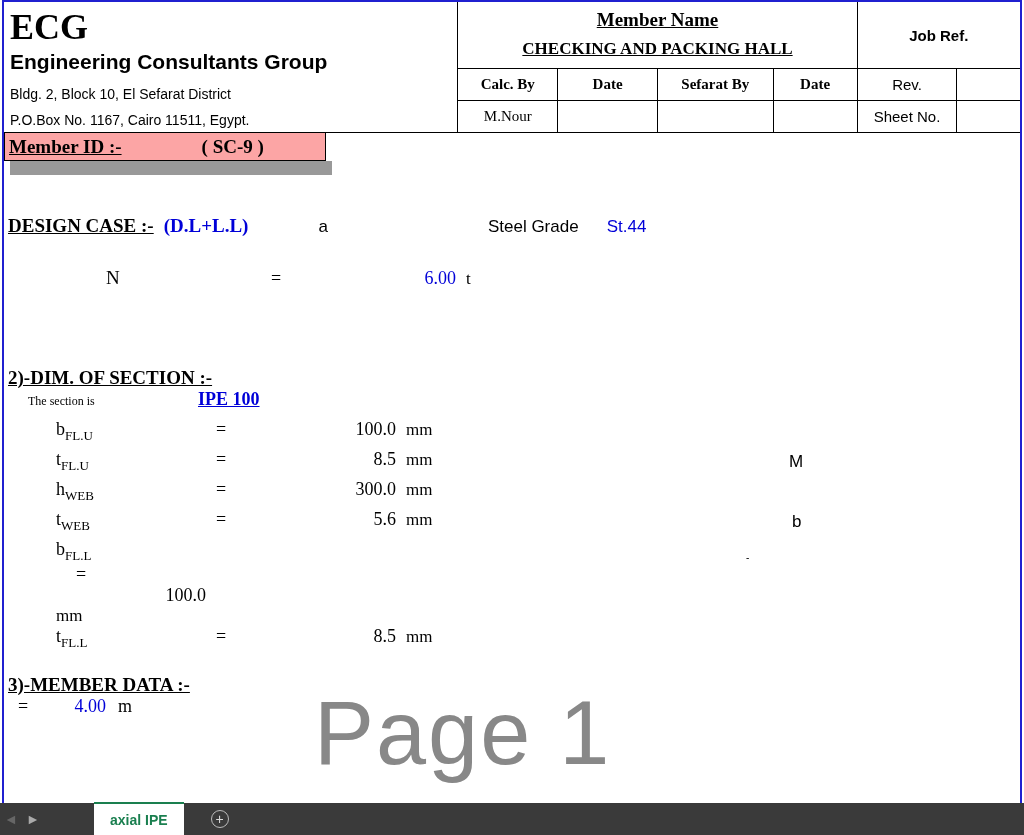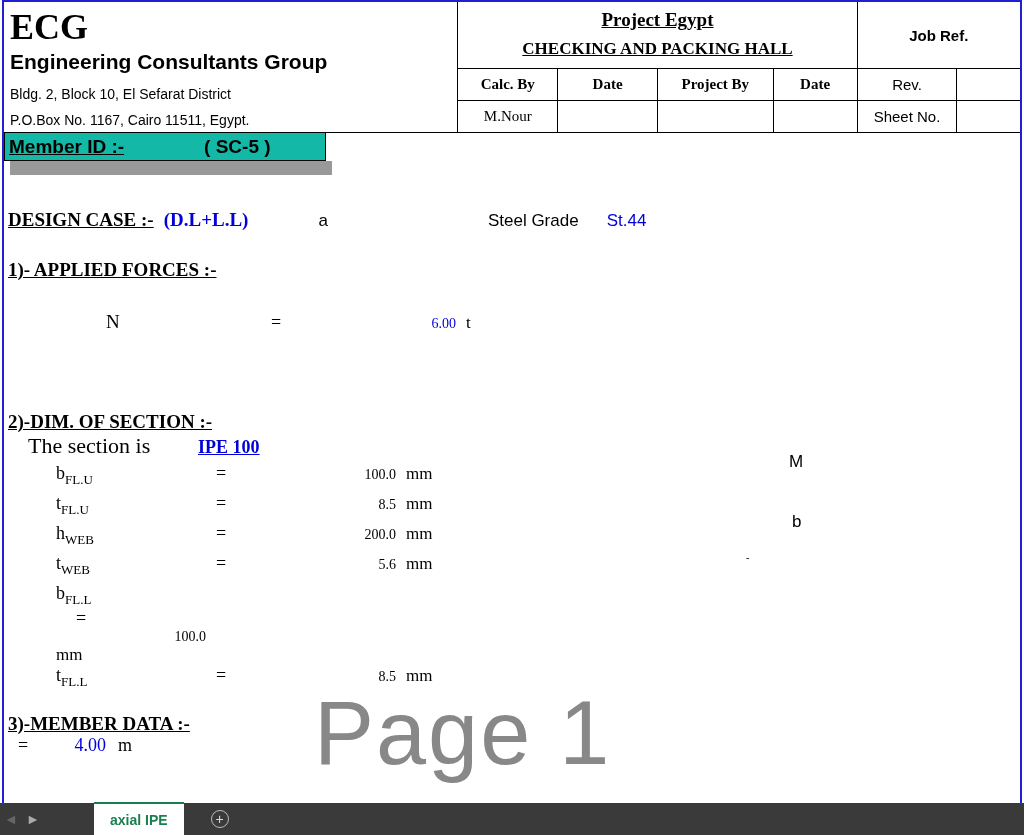--- a/index.html
+++ b/index.html
@@ -87,22 +87,22 @@
     font-size: 15px;
     text-align: center;
   }
   .member-row {
     display: flex;
     align-items: center;
     border: 1px solid #000;
     border-top: none;
     width: 322px;
     height: 28px;
-    font-family: Liberation Sans, sans-serif;
-    background: #14b8a6;
+    font-family: Liberation Serif, serif;
+    background: #fca5a5;
   }
   .member-label {
     font-size: 19px;
     font-weight: bold;
     text-decoration: underline;
     padding-left: 4px;
   }
   .member-value {
     font-size: 19px;
     font-weight: bold;
@@ -125,21 +125,21 @@
   }
   .section-hdr {
     font-size: 19px;
     font-weight: bold;
     text-decoration: underline;
     margin-top: 26px;
   }
   .blue { color: #0000d8; }
   .label-col { width: 190px; font-size: 18px; }
   .eq-col { width: 60px; text-align: center; font-size: 18px; }
-  .val-col { width: 120px; text-align: right; font-size: 14px; padding-right: 10px; }
+  .val-col { width: 120px; text-align: right; font-size: 18px; padding-right: 10px; }
   .unit-col { width: 60px; font-size: 17px; }
   .indent { padding-left: 48px; }
   .sub { font-size: 13px; vertical-align: sub; }
   .section-name {
     font-weight: bold;
     text-decoration: underline;
     color: #0000d8;
     font-size: 18px;
   }
   .mid-text { font-family: Arial, sans-serif; font-size: 17px; }
@@ -228,96 +228,95 @@
   <table class="header-table">
     <tbody>
         <tr>
       <td class="company-cell" rowspan="3" style="border-top:none;border-left:none;">
         <div class="ecg">ECG</div>
         <div class="company-name">Engineering Consultants Group</div>
         <div class="addr">Bldg. 2, Block 10, El Sefarat District</div>
         <div class="addr addr2">P.O.Box No. 1167, Cairo 11511, Egypt.</div>
       </td>
       <td colspan="4" style="border-top:none;text-align:center;padding:6px 4px 8px;">
-        <div class="proj-name-label">Project Egypt</div>
+        <div class="proj-name-label">Member Name</div>
         <div class="proj-name-value" style="margin-top:8px;">CHECKING AND PACKING HALL</div>
       </td>
       <td colspan="2" class="job-ref" style="border-top:none;border-right:none;">Job Ref.</td>
     </tr>
     <tr>
       <td class="hdr-cell" style="width:95px;">Calc. By</td>
       <td class="hdr-cell" style="width:95px;">Date</td>
-      <td class="hdr-cell" style="width:110px;">Project By</td>
+      <td class="hdr-cell" style="width:110px;">Sefarat By</td>
       <td class="hdr-cell" style="width:80px;">Date</td>
       <td class="rev-cell" style="width:95px;">Rev.</td>
       <td class="rev-cell" style="width:60px;border-right:none;"></td>
     </tr>
     <tr>
       <td class="val-cell">M.Nour</td>
       <td class="val-cell"></td>
       <td class="val-cell"></td>
       <td class="val-cell"></td>
       <td class="rev-cell">Sheet No.</td>
       <td class="rev-cell" style="border-right:none;"></td>
     </tr>
   </tbody>
     </table>
 
   <div class="member-row">
     <span class="member-label">Member ID :-</span>
-    <span class="member-value">( SC-5 )</span>
+    <span class="member-value">( SC-9 )</span>
   </div>
   <div class="shadow-bar"></div>
 
   <div class="content">
 
     <div class="row" style="margin-top:28px;">
-      <span class="section-hdr" style="margin-top:6px;">DESIGN CASE :- </span>
+      <span class="section-hdr" style="margin-top:12px;">DESIGN CASE :- </span>
       <span class="blue" style="font-size:19px;font-weight:bold;margin-left:10px;">(D.L+L.L)</span>
       <span class="mid-text" style="margin-left:70px;">a</span>
       <span class="mid-text" style="margin-left:160px;">Steel Grade</span>
       <span class="blue mid-text" style="margin-left:28px;">St.44</span>
     </div>
 
-    <div class="section-hdr">1)- APPLIED FORCES :-</div>
     <div style="height:30px;"></div>
     <div class="row indent" style="margin-left:50px;">
       <span class="label-col" style="width:120px;">
         <span style="font-size:19px;">N</span>
       </span>
       <span class="eq-col" style="width:100px;">=</span>
       <span class="val-col blue" style="width:140px;">6.00</span>
       <span class="unit-col">t</span>
     </div>
 
     <div style="height:60px;"></div>
 
     <div class="section-hdr" style="margin-top:10px;">2)-DIM. OF SECTION :-</div>
     <div class="row" style="margin-left:20px;">
-      <span style="font-size:22px;width:170px;">The section is</span>
+      <span style="font-size:12px;width:170px;">The section is</span>
       <span class="section-name">IPE 100</span>
     </div>
 
     <div id="dim-rows">
         <div class="row" style="margin-left: 48px;">
           <span class="label-col" style="width:140px;font-size:18px;"><span>b</span><span class="sub">FL.U</span></span>
           <span class="eq-col" style="width:50px;">=</span>
           <span class="val-col" style="width:160px;">100.0</span>
           <span class="unit-col">mm</span>
         </div>
         <div class="row" style="margin-left: 48px;">
           <span class="label-col" style="width:140px;font-size:18px;"><span>t</span><span class="sub">FL.U</span></span>
           <span class="eq-col" style="width:50px;">=</span>
           <span class="val-col" style="width:160px;">8.5</span>
           <span class="unit-col">mm</span>
         </div>
         <div class="row" style="margin-left: 48px;">
           <span class="label-col" style="width:140px;font-size:18px;"><span>h</span><span class="sub">WEB</span></span>
           <span class="eq-col" style="width:50px;">=</span>
-          <span class="val-col" style="width:160px;">200.0</span>
+          <span class="val-col" style="width:160px;">300.0</span>
           <span class="unit-col">mm</span>
         </div>
         <div class="row" style="margin-left: 48px;">
           <span class="label-col" style="width:140px;font-size:18px;"><span>t</span><span class="sub">WEB</span></span>
           <span class="eq-col" style="width:50px;">=</span>
           <span class="val-col" style="width:160px;">5.6</span>
           <span class="unit-col">mm</span>
         </div>
         <div class="row" style="margin-left: 48px; flex-direction: column;">
           <span class="label-col" style="width:140px;font-size:18px;"><span>b</span><span class="sub">FL.L</span></span>

